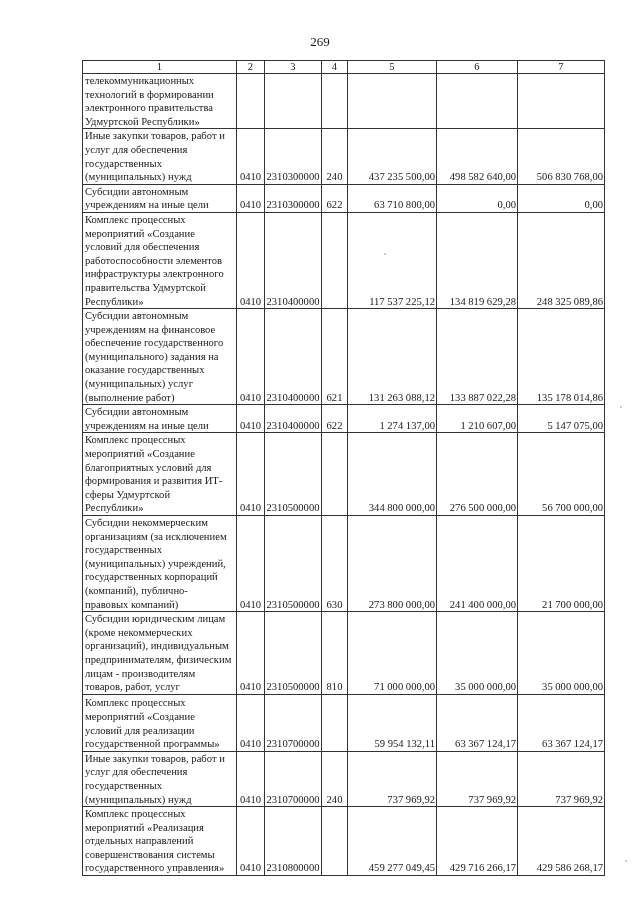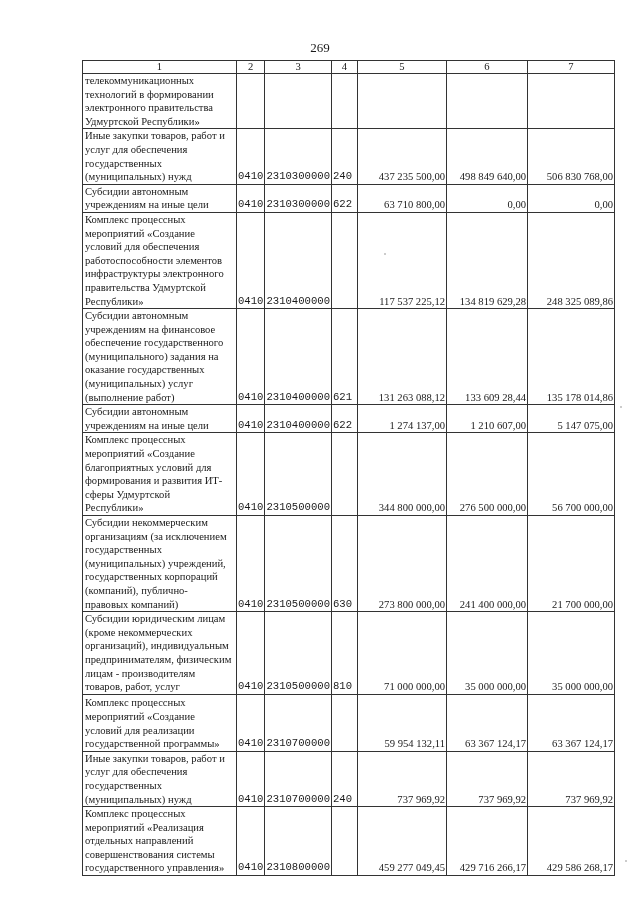--- a/index.html
+++ b/index.html
@@ -1,25 +1,25 @@
 <!DOCTYPE html>
 <html><head>
 <meta charset="utf-8">
 <style>
   html, body { margin:0; padding:0; background:#ffffff; }
   body { width:640px; height:905px; position:relative; overflow:hidden;
          font-family:"Liberation Serif", "DejaVu Serif", serif; color:#1a1a1a; }
-  .page-number { position:absolute; top:40px; left:0; width:640px; text-align:center;
+  .page-number { position:absolute; top:34px; left:0; width:640px; text-align:center;
                  font-size:13px; }
   table { position:absolute; top:60px; left:82px; border-collapse:collapse;
           table-layout:fixed; font-size:10.6px; line-height:13.6px; }
   td, th { border:1px solid #333; padding:0 2px; vertical-align:bottom; overflow:hidden; }
   th { font-weight:normal; text-align:center; height:12px; line-height:12px; padding:0; }
   td.name { text-align:left; padding-left:2px; white-space:pre-line; }
-  td.c2, td.c3, td.c4 { padding:0 1px; white-space:nowrap;font-family:Liberation Mono, monospace; }
+  td.c2, td.c3, td.c4 { text-align:center; padding:0 1px; white-space:nowrap; }
   td.num { text-align:right; white-space:nowrap; padding-right:1px; }
   .noise { position:absolute; width:2px; height:2px; background:#bbb; border-radius:1px; }
 </style>
 </head>
 <body>
 
 <div class="page-number">269</div>
 
 <table>
   <colgroup>
@@ -57,21 +57,21 @@
       </tr>
       <tr style="height: 55px;">
         <td class="name">Иные закупки товаров, работ и
 услуг для обеспечения
 государственных
 (муниципальных) нужд</td>
         <td class="c2">0410</td>
         <td class="c3">2310300000</td>
         <td class="c4">240</td>
         <td class="num">437 235 500,00</td>
-        <td class="num">498 849 640,00</td>
+        <td class="num">498 582 640,00</td>
         <td class="num">506 830 768,00</td>
       </tr>
       <tr style="height: 24px;">
         <td class="name">Субсидии автономным
 учреждениям на иные цели</td>
         <td class="c2">0410</td>
         <td class="c3">2310300000</td>
         <td class="c4">622</td>
         <td class="num">63 710 800,00</td>
         <td class="num">0,00</td>
@@ -97,21 +97,21 @@
 учреждениям на финансовое
 обеспечение государственного
 (муниципального) задания на
 оказание государственных
 (муниципальных) услуг
 (выполнение работ)</td>
         <td class="c2">0410</td>
         <td class="c3">2310400000</td>
         <td class="c4">621</td>
         <td class="num">131 263 088,12</td>
-        <td class="num">133 609 28,44</td>
+        <td class="num">133 887 022,28</td>
         <td class="num">135 178 014,86</td>
       </tr>
       <tr style="height: 23px;">
         <td class="name">Субсидии автономным
 учреждениям на иные цели</td>
         <td class="c2">0410</td>
         <td class="c3">2310400000</td>
         <td class="c4">622</td>
         <td class="num">1 274 137,00</td>
         <td class="num">1 210 607,00</td>

